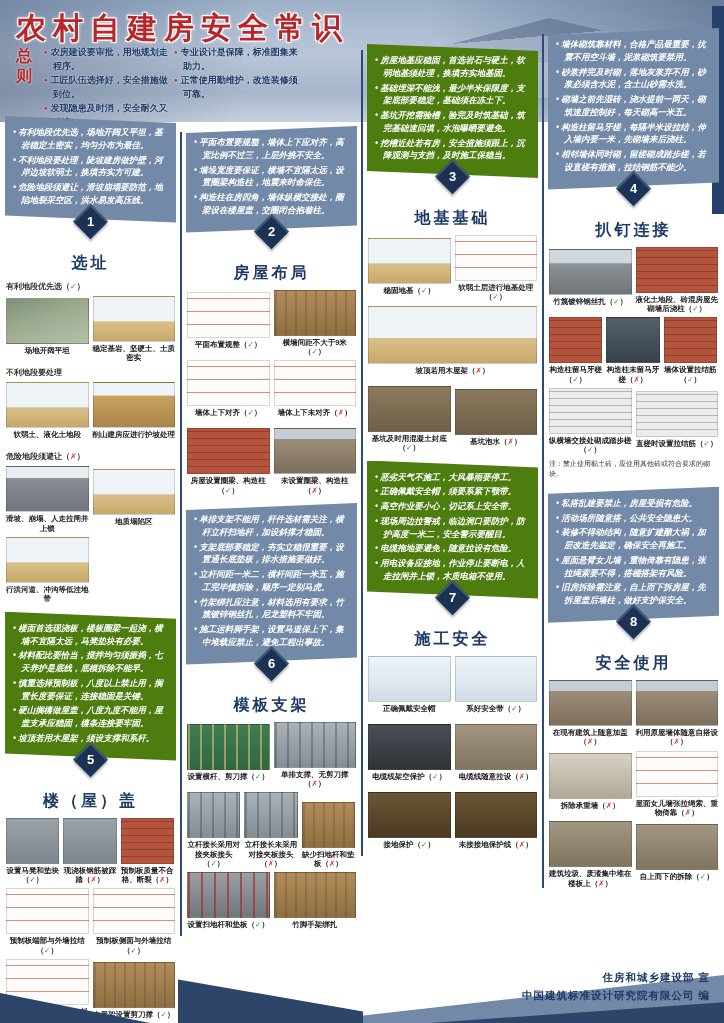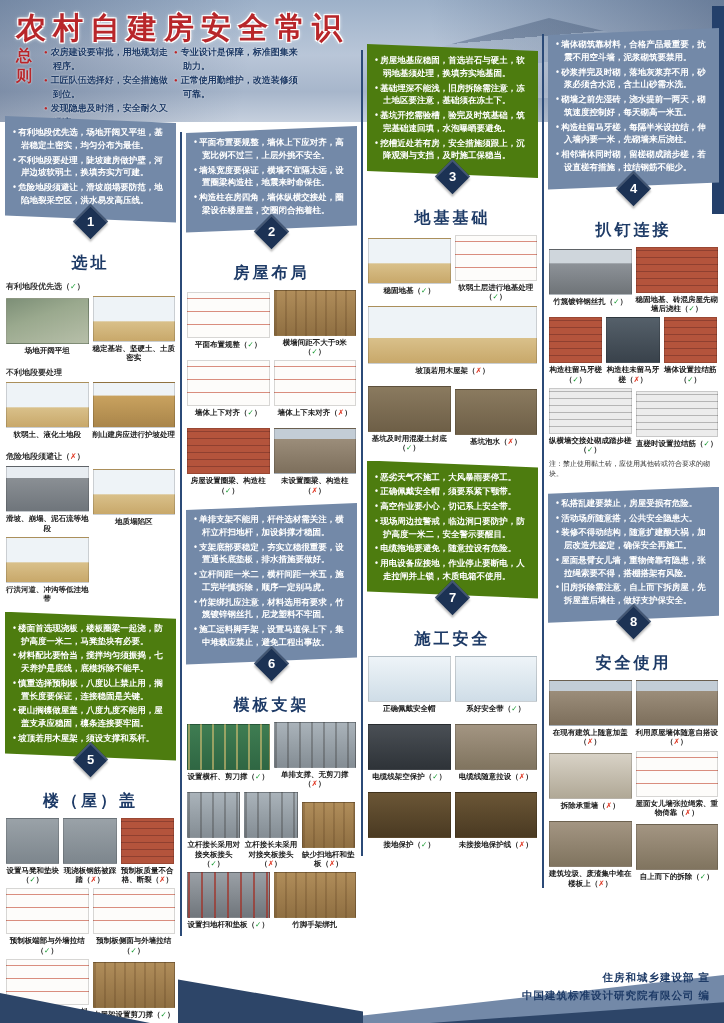--- a/index.html
+++ b/index.html
@@ -39,21 +39,21 @@
   .col2 .column-inner::before,.col3 .column-inner::before,.col4 .column-inner::before{
     content:"";position:absolute;left:-6px;top:6px;bottom:0;width:2px;background:#2b4a77;}
 
   
   .vbox{color:#fff;padding:10px 8px 14px;font-size:8.5px;font-weight:600;line-height:1.5;}
   .vbox.navy{background:#4d7c0f;}
   .vbox.slate{background:#7389a8;}
   .vbox.slantA{clip-path:polygon(0 0,100% 7px,100% 100%,0 calc(100% - 7px));}
   .vbox.slantB{clip-path:polygon(0 7px,100% 0,100% calc(100% - 7px),0 100%);}
   .verses{list-style:none;margin:0;padding:0;}
-  .verses li{padding-left:8px;text-indent:-8px;margin-bottom:2px;}
+  .verses li{padding-left:8px;text-indent:-8px;margin-bottom:2px;font-style:italic;}
   .verses li::before{content:"• ";}
   .diamond-row{display:flex;justify-content:center;height:26px;}
   .diamond{width:25px;height:25px;margin-top:-14px;background:#1c3254;transform:rotate(45deg);
     display:flex;align-items:center;justify-content:center;z-index:2;
     box-shadow:inset 2px 2px 0 rgba(255,255,255,.18),2px 2px 2px rgba(0,0,0,.25);}
   .diamond .num{transform:rotate(-45deg);color:#fff;font-size:13px;font-weight:800;}
   .sec-title{text-align:center;color:#1d3a66;font-size:16px;font-weight:900;letter-spacing:3px;margin:4px 0 6px;}
 
   
   .figures{display:flex;flex-wrap:wrap;gap:4px;padding:0 1px;margin-bottom:8px;align-items:flex-end;}
@@ -165,36 +165,36 @@
                 <div class="ph tone-sketch"></div>
                 <figcaption class="caption"><span>软弱土、液化土地段</span></figcaption>
               </figure>
               <figure class="fig fig-half">
                 <div class="ph tone-mountain"></div>
                 <figcaption class="caption"><span>削山建房应进行护坡处理</span></figcaption>
               </figure>
               <div class="fig-head"><span>危险地段须避让</span><span class="mk">（<span class="mk-cross">✗</span>）</span></div>
               <figure class="fig fig-half">
                 <div class="ph tone-gray-rock"></div>
-                <figcaption class="caption"><span>滑坡、崩塌、泥石流等地段</span></figcaption>
+                <figcaption class="caption"><span>滑坡、崩塌、人走拉闸并上锁</span></figcaption>
               </figure>
               <figure class="fig fig-half">
                 <div class="ph tone-sketch"></div>
                 <figcaption class="caption"><span>地质塌陷区</span></figcaption>
               </figure>
               <figure class="fig fig-half">
                 <div class="ph tone-sketch"></div>
                 <figcaption class="caption"><span>行洪河道、冲沟等低洼地带</span></figcaption>
               </figure>
             </div>
   </div>
           <div class="section">
     <div class="vbox navy slantA">
       <ul class="verses">
-                <li>楼面首选现浇板，楼板圈梁一起浇，防护高度一米二，马凳垫块有必要。</li>
+                <li>楼面首选现浇板，楼板圈梁一起浇，横墙不宜隔太远，马凳垫块有必要。</li>
                 <li>材料配比要恰当，搅拌均匀须振捣，七天养护是底线，底模拆除不能早。</li>
                 <li>慎重选择预制板，八度以上禁止用，搁置长度要保证，连接稳固是关键。</li>
                 <li>硬山搁檩做屋盖，八度九度不能用，屋盖支承应稳固，檩条连接要牢固。</li>
                 <li>坡顶若用木屋架，须设支撑和系杆。</li>
               </ul>
     </div>
     <div class="diamond-row">
       <div class="diamond">
         <span class="num">5</span>
       </div>
@@ -324,21 +324,21 @@
             </div>
   </div>
         </div>
       </div>
       <div class="column col3">
         <div class="column-inner">
           <div class="section">
     <div class="vbox navy slantA">
       <ul class="verses">
                 <li>房屋地基应稳固，首选岩石与硬土，软弱地基须处理，换填夯实地基固。</li>
-                <li>基础埋深不能浅，旧房拆除需注意，冻土地区要注意，基础须在冻土下。</li>
+                <li>基础埋深不能浅，最少半米保限度，支架底部要稳定，基础须在冻土下。</li>
                 <li>基坑开挖需验槽，验完及时筑基础，筑完基础速回填，水泡曝晒要避免。</li>
                 <li>挖槽近处若有房，安全措施须跟上，沉降观测与支挡，及时施工保稳当。</li>
               </ul>
     </div>
     <div class="diamond-row">
       <div class="diamond">
         <span class="num">3</span>
       </div>
     </div>
     <div class="sec-title">地基基础</div>
@@ -429,21 +429,21 @@
       </div>
     </div>
     <div class="sec-title">扒钉连接</div>
     <div class="figures">
               <figure class="fig fig-half">
                 <div class="ph tone-photo-worker"></div>
                 <figcaption class="caption"><span>竹篾镀锌钢丝扎</span><span class="mk">（<span class="mk-check">✓</span>）</span></figcaption>
               </figure>
               <figure class="fig fig-half">
                 <div class="ph tone-brick"></div>
-                <figcaption class="caption"><span>稳固地基、砖混房屋先砌墙后浇柱</span><span class="mk">（<span class="mk-check">✓</span>）</span></figcaption>
+                <figcaption class="caption"><span>液化土地段、砖混房屋先砌墙后浇柱</span><span class="mk">（<span class="mk-check">✓</span>）</span></figcaption>
               </figure>
               <figure class="fig fig-third">
                 <div class="ph tone-brick"></div>
                 <figcaption class="caption"><span>构造柱留马牙槎</span><span class="mk">（<span class="mk-check">✓</span>）</span></figcaption>
               </figure>
               <figure class="fig fig-third">
                 <div class="ph tone-photo-dark"></div>
                 <figcaption class="caption"><span>构造柱未留马牙槎</span><span class="mk">（<span class="mk-cross">✗</span>）</span></figcaption>
               </figure>
               <figure class="fig fig-third">

